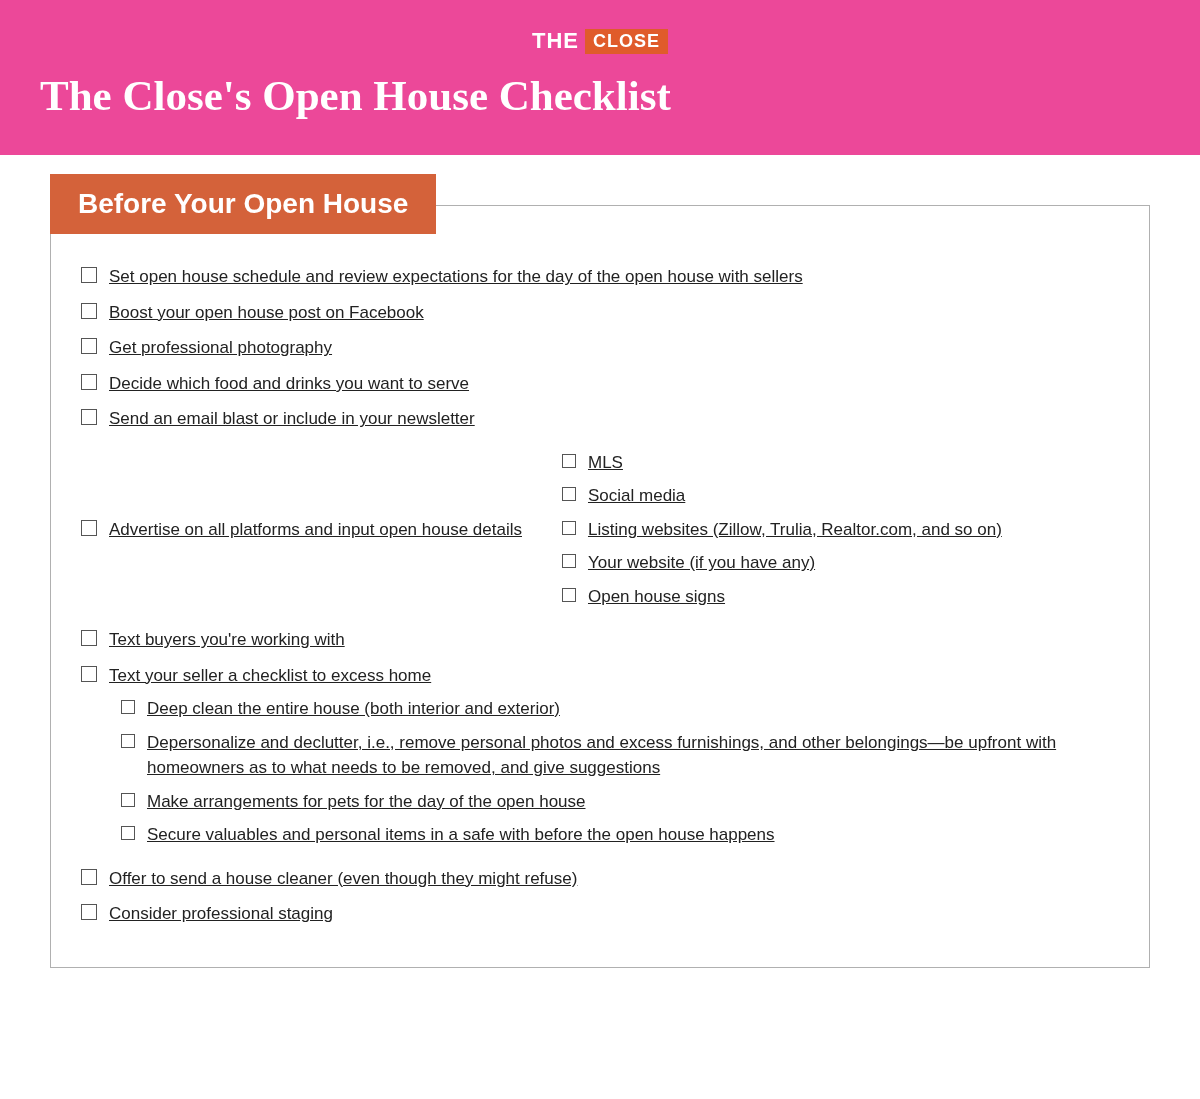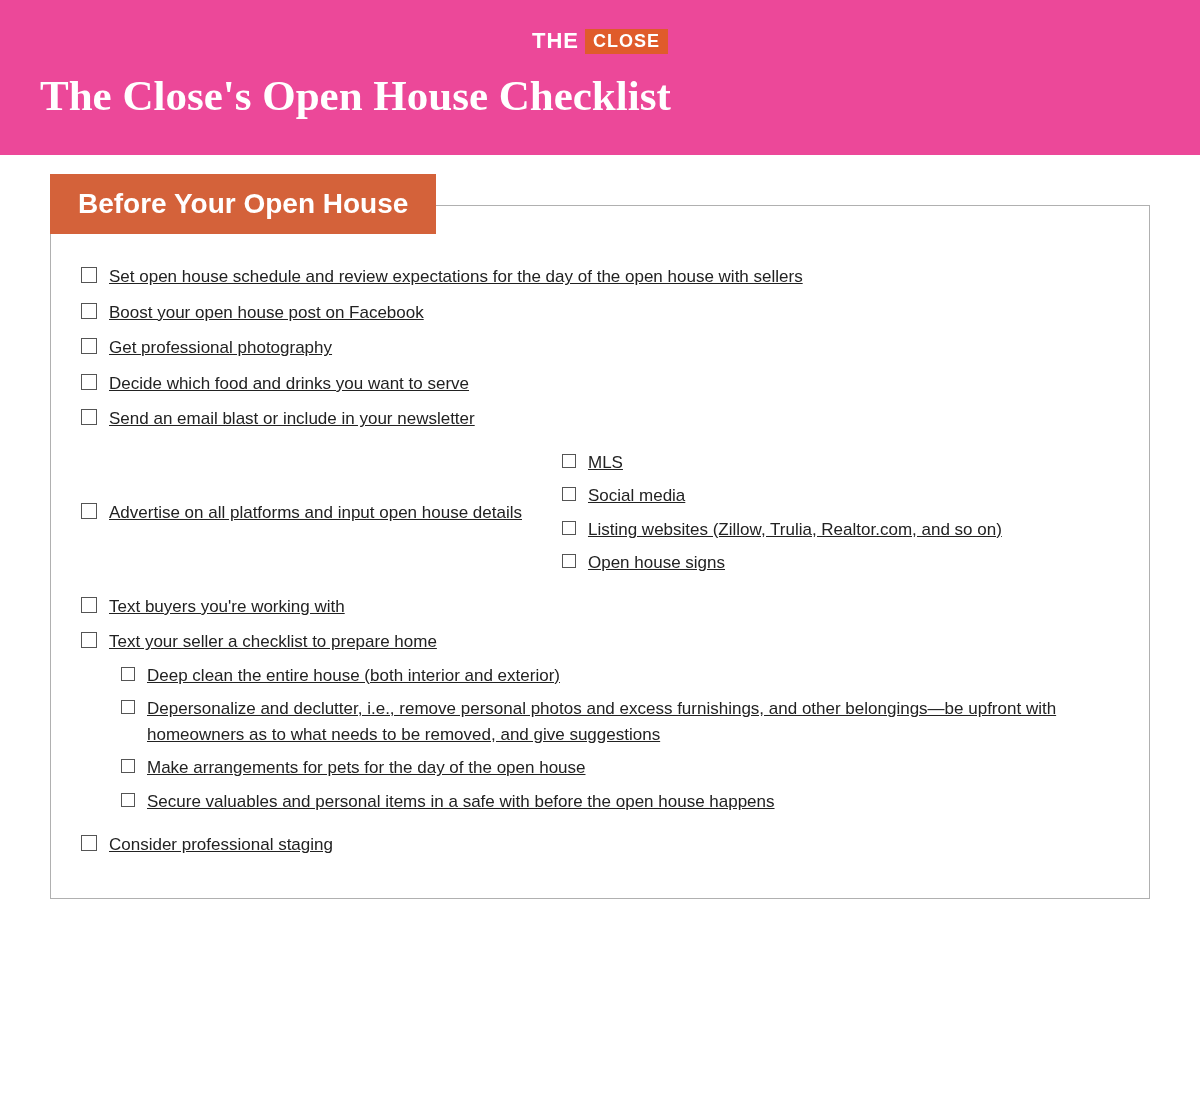--- a/index.html
+++ b/index.html
@@ -183,34 +183,38 @@
           <li>
             <span class="checkbox"></span>
             <span class="item-text">Social media</span>
           </li>
           <li>
             <span class="checkbox"></span>
             <span class="item-text">Listing websites (Zillow, Trulia, Realtor.com, and so on)</span>
           </li>
           <li>
             <span class="checkbox"></span>
+            <span class="item-text">Your website (if you have any)</span>
+          </li>
+          <li>
+            <span class="checkbox"></span>
             <span class="item-text">Open house signs</span>
           </li>
         </ul>
       </li>
 
       <li>
         <span class="checkbox"></span>
         <span class="item-text">Text buyers you're working with</span>
       </li>
 
       <li style="flex-direction: column; align-items: flex-start;">
         <div style="display:flex; align-items: flex-start;">
           <span class="checkbox"></span>
-          <span class="item-text">Text your seller a checklist to prepare home</span>
+          <span class="item-text">Text your seller a checklist to excess home</span>
         </div>
         <ul class="sub-list">
           <li>
             <span class="checkbox"></span>
             <span class="item-text">Deep clean the entire house (both interior and exterior)</span>
           </li>
           <li style="align-items: flex-start;">
             <span class="checkbox"></span>
             <span class="item-text">Depersonalize and declutter, i.e., remove personal photos and excess furnishings, and other belongings—be upfront with homeowners as to what needs to be removed, and give suggestions</span>
           </li>
@@ -218,20 +222,24 @@
             <span class="checkbox"></span>
             <span class="item-text">Make arrangements for pets for the day of the open house</span>
           </li>
           <li>
             <span class="checkbox"></span>
             <span class="item-text">Secure valuables and personal items in a safe with before the open house happens</span>
           </li>
         </ul>
       </li>
 
+      <li>
+        <span class="checkbox"></span>
+        <span class="item-text">Offer to send a house cleaner (even though they might refuse)</span>
+      </li>
 
       <li>
         <span class="checkbox"></span>
         <span class="item-text">Consider professional staging</span>
       </li>
     </ul>
 
   </div>
 </div>
 

